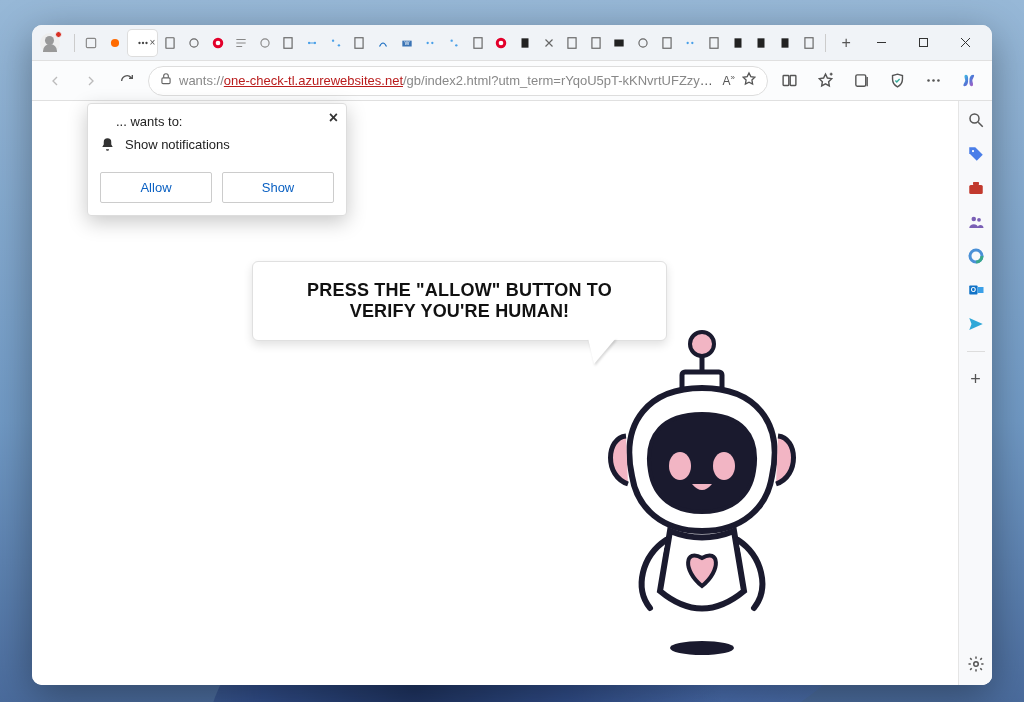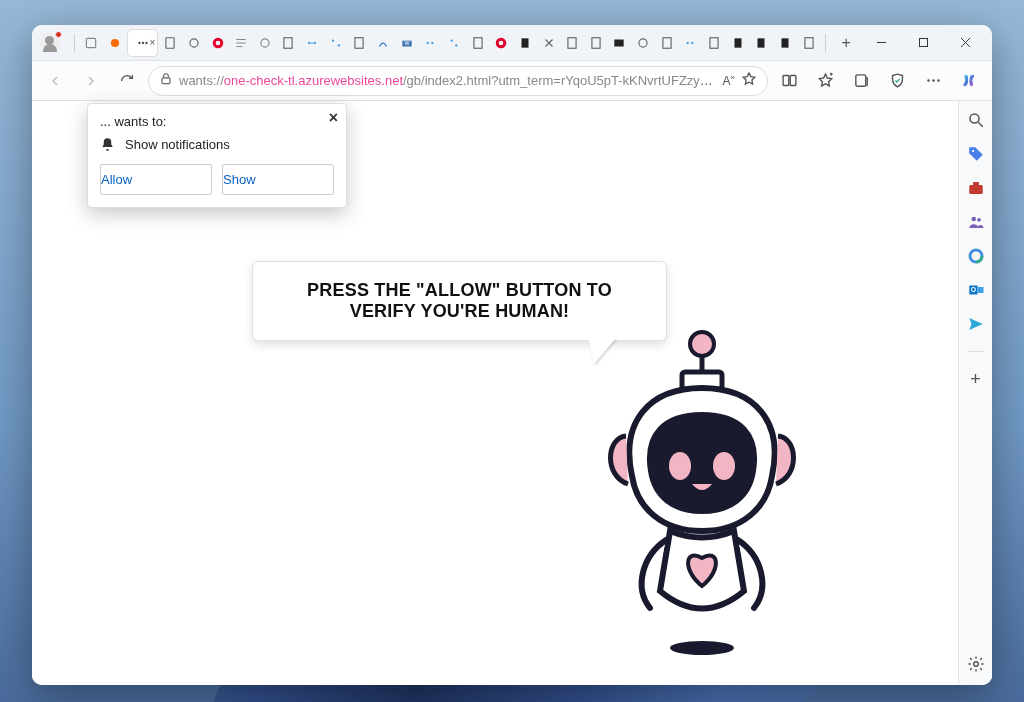--- a/index.html
+++ b/index.html
@@ -125,21 +125,21 @@
     padding: 0 10px;
     gap: 6px;
     font-size: 13px;
     color: #555;
     overflow: hidden;
     white-space: nowrap;
   }
   .addr-bar .lock{color:#666;}
   .addr-text{flex:1;overflow:hidden;text-overflow:ellipsis;}
   .addr-scheme{color:#888;}
-  .addr-host{color:#ec4899;}
+  .addr-host{color:#b91c1c;text-decoration:underline;}
   .addr-rest{color:#888;}
   .toolbar-btn {
     width: 30px; height: 30px;
     display:flex;align-items:center;justify-content:center;
     color:#555;border-radius:4px;cursor:pointer;
   }
   .toolbar-btn svg{width:17px;height:17px;}
 
   
   .viewport {
@@ -158,26 +158,26 @@
     border-radius: 4px;
     box-shadow: 0 6px 20px rgba(0,0,0,0.22);
     padding: 10px 12px 12px;
     font-size: 13px;
   }
   .notif-close{
     position:absolute;top:6px;right:8px;
     font-size:16px;color:#333;cursor:pointer;
     font-weight:bold;line-height:1;
   }
-  .notif-title{color:#222;margin-bottom:8px;padding-right:18px;}
-  .notif-body{display:flex;align-items:center;gap:10px;margin-bottom:12px;color:#222;}
+  .notif-title{color:#222;margin-bottom:8px;padding-right:18px;margin-left:16px;}
+  .notif-body{display:flex;align-items:center;gap:10px;margin-bottom:20px;color:#222;}
   .notif-body svg{width:15px;height:15px;fill:#333;}
   .notif-actions{display:flex;gap:10px;}
   .notif-btn{
-    flex:1;padding:7px 0;
+    flex:1;padding:7px 0;text-align:center;
     border:1px solid #ccc;border-radius:2px;
     color:#0a60c2;font-size:13px;cursor:pointer;
     background:#fff;
   }
 
   
   .speech {
     position: absolute;
     top: 160px; left: 220px;
     width: 415px;

